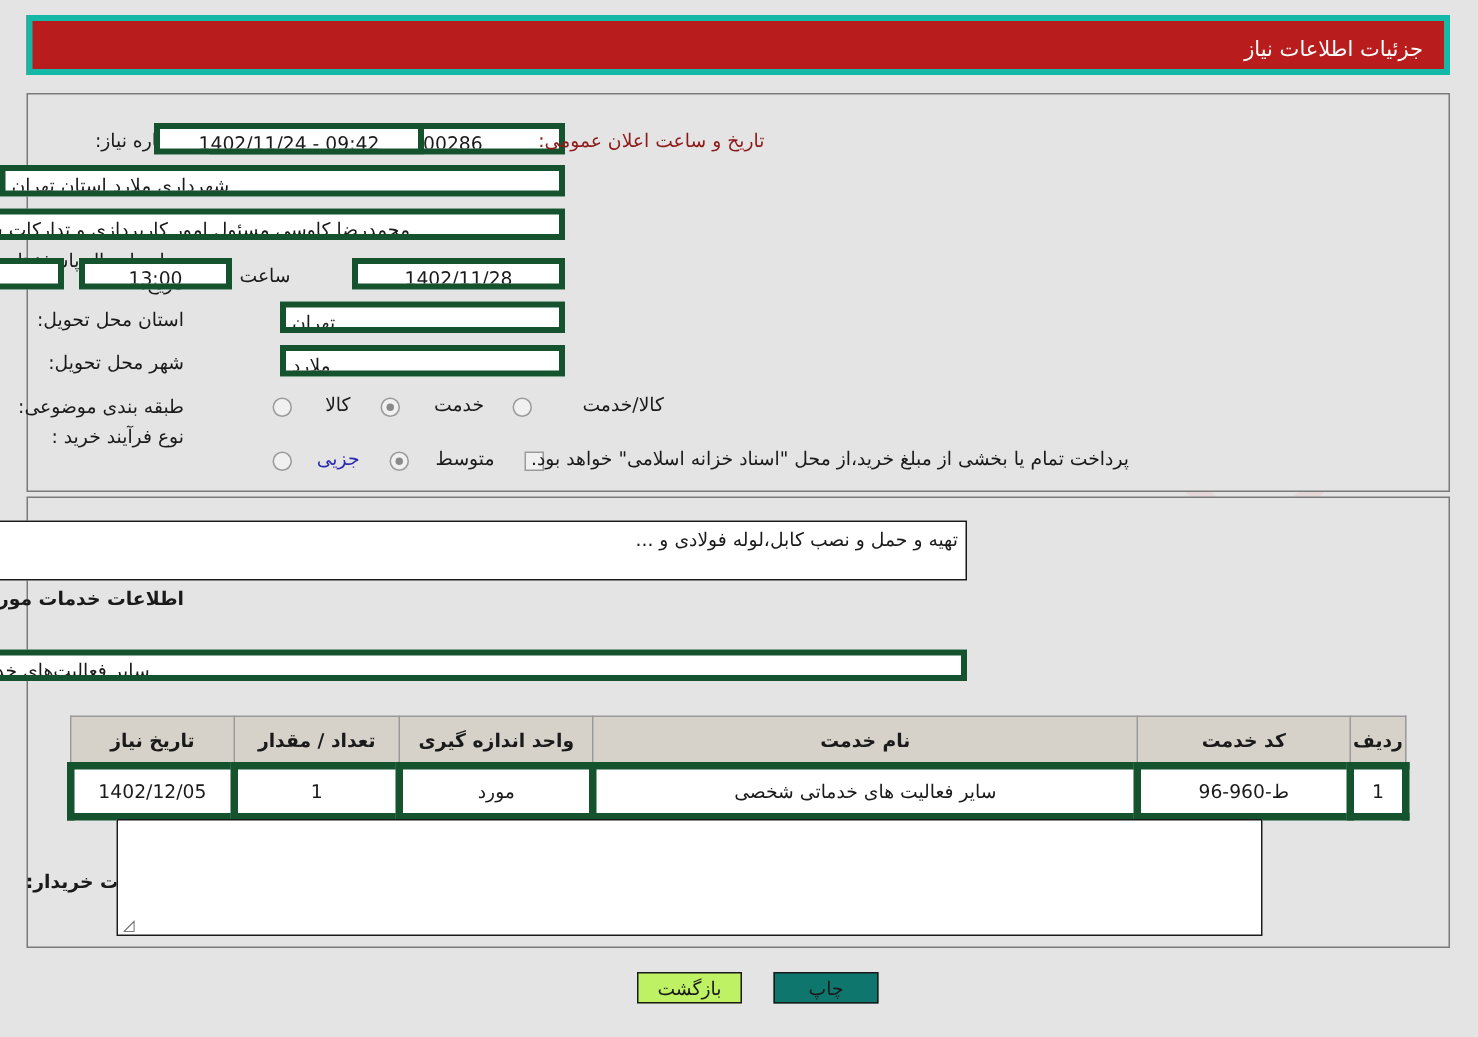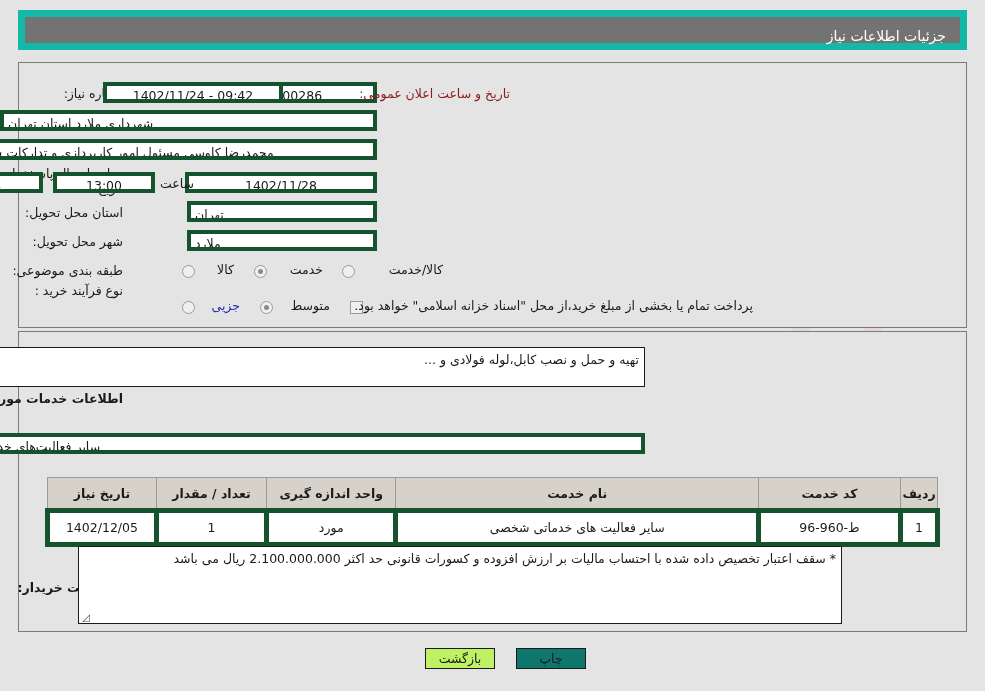--- a/index.html
+++ b/index.html
@@ -27,21 +27,21 @@
   }
   #watermark .wm-text{
     font-family:"DejaVu Sans","Liberation Sans",sans-serif;
     font-size:78px;font-weight:bold;letter-spacing:-2px;
     color:#b9b9b9;direction:ltr;white-space:nowrap;
     line-height:1;
   }
   
   #app-header{
     position:absolute;left:18px;top:10px;width:949px;height:40px;
-    background:#737373;border:7px solid #14b8a6;
+    background:#b91c1c;border:4px solid #14b8a6;
     box-sizing:border-box;z-index:2;text-align:center;
   }
   #app-header .title{
     color:#ffffff;font-size:14px;
     position:absolute;right:14px;top:11px;
   }
   
   .panel{
     position:absolute;left:18px;background:#E4E4E4;
     border:1px solid #7a7a7a;box-sizing:border-box;z-index:2;
@@ -144,21 +144,21 @@
 <div class="fld right" style="right:608px;top:110px;width:377px;z-index:3;">شهرداری ملارد استان تهران</div>
 
 <div class="lbl" style="right:862px;top:143px;z-index:3;">ایجاد کننده درخواست:</div>
 <div class="fld right" style="right:608px;top:139px;width:528px;z-index:3;">محمدرضا کاوسی مسئول امور کاربردازی و تدارکات  شهرداری ملارد استان تهران</div>
 <a class="link" style="right:1143px;top:142px;left:-0px;z-index:4;">اطلاعات تماس خریدار</a>
 
 <div class="lbl" style="right:862px;top:166px;line-height:15px;text-align:right;z-index:3;">
   <span>مهلت ارسال پاسخ: تا</span><br>
   <span>تاریخ:</span>
 </div>
-<div class="fld center" style="right:608px;top:172px;width:192px;z-index:3;">1402/11/28</div>
+<div class="fld center" style="right:608px;top:172px;width:142px;z-index:3;">1402/11/28</div>
 <div class="plain" style="right:791px;top:176px;z-index:3;">ساعت</div>
 <div class="fld center" style="right:830px;top:172px;width:102px;z-index:3;">13:00</div>
 <div class="fld center" style="right:942px;top:172px;width:92px;z-index:3;">4</div>
 
 <div class="lbl" style="right:862px;top:205px;z-index:3;">استان محل تحویل:</div>
 <div class="fld right" style="right:608px;top:201px;width:190px;z-index:3;">تهران</div>
 
 <div class="lbl" style="right:862px;top:234px;z-index:3;">شهر محل تحویل:</div>
 <div class="fld right" style="right:608px;top:230px;width:190px;z-index:3;">ملارد</div>
 
@@ -209,18 +209,17 @@
       <td>سایر فعالیت های خدماتی شخصی</td>
       <td>مورد</td>
       <td>1</td>
       <td>1402/12/05</td>
     </tr>
   </tbody>
 </table>
 
 <div class="lbl bold" style="right:862px;top:580px;z-index:3;">توضیحات خریدار:</div>
 <div class="ta" style="right:143px;top:546px;left:78px;width:764px;height:78px;z-index:3;">
-  <span>* سقف اعتبار تخصیص داده شده با احتساب مالیات بر ارزش افزوده و کسورات قانونی حد اکثر  2.100.000.000 ریال می باشد</span>
   <span class="grip">◿</span>
 </div>
 
 <div class="btn" id="btn-print">چاپ</div>
 <div class="btn" id="btn-back">بازگشت</div>
 
 </body></html>

